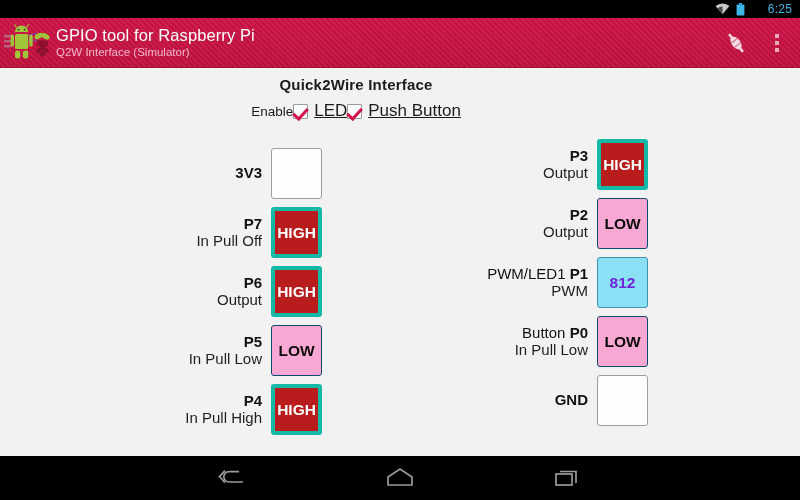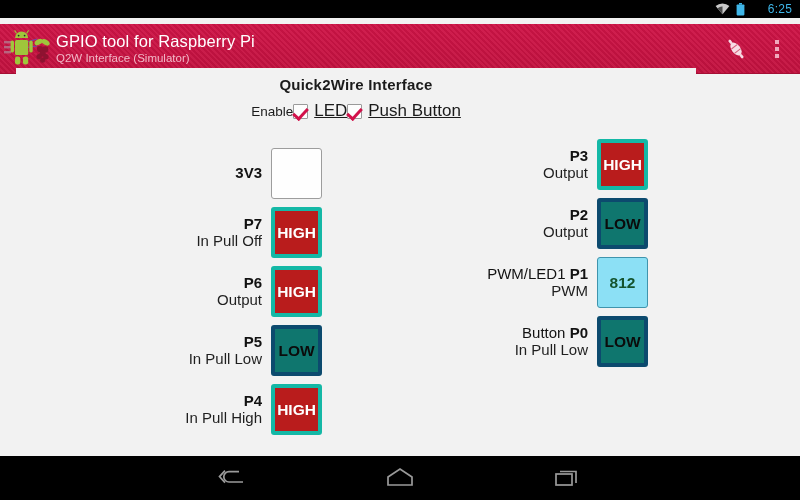--- a/index.html
+++ b/index.html
@@ -16,21 +16,21 @@
   .statusbar {
     position:absolute; top:0; left:0; width:800px; height:18px;
     background:#000; display:flex; align-items:center;
     justify-content:flex-end; padding-right:8px;
   }
   .statusbar .si { display:flex; align-items:center; margin-left:6px; }
   .sb-time { color:#3fb6e8; font-size:12px; letter-spacing:.2px; margin-left:23px; }
 
   
   .actionbar {
-    position:absolute; top:24px; left:0; width:800px; height:50px;
+    position:absolute; top:18px; left:0; width:800px; height:50px;
     background:
       repeating-linear-gradient(45deg, rgba(0,0,0,.05) 0 2px, rgba(255,255,255,.045) 2px 4px),
       linear-gradient(#cf1447,#c2123f);
     display:flex; align-items:center;
     border-bottom:1px solid #a50f35;
   }
   .ab-icon { width:46px; height:44px; margin-left:4px; position:relative; flex:0 0 auto; }
   .ab-titles { margin-left:6px; line-height:1.05; }
   .ab-title { color:#ffffff; font-size:16.5px; font-weight:400; letter-spacing:.1px; }
   .ab-sub   { color:#f2b9c8; font-size:11.5px; margin-top:2px; }
@@ -80,22 +80,22 @@
   .pin-name { font-size:15px; font-weight:bold; color:#121212; }
   .pin-name .pre { font-weight:400; }
   .pin-mode { font-size:15px; font-weight:400; color:#1f1f1f; }
 
   .pin-box {
     width:51px; height:51px; border-radius:3px;
     display:flex; align-items:center; justify-content:center;
     font-size:15.5px; font-weight:bold; flex:0 0 auto;
   }
   .pin-box.high { background:#b91c1c; color:#ffffff; border:4px solid #14b8a6; }
-  .pin-box.low  { background:#0f766e; color:#0b0b0b; border:4px solid #0c4a6e; }
-  .pin-box.num  { background:#8ce0f5; color:#14532d; border:1px solid #3f94ad; }
+  .pin-box.low  { background:#f9a8d4; color:#0b0b0b; border:1px solid #0c4a6e; }
+  .pin-box.num  { background:#8ce0f5; color:#6d28d9; border:1px solid #3f94ad; }
   .pin-box.empty{ background:#fefefe; color:transparent; border:1px solid #9d9d9d; }
 
   
   .navbar {
     position:absolute; bottom:0; left:0; width:800px; height:44px;
     background:#000; display:flex; align-items:center; justify-content:center;
   }
   .nav-btn { width:96px; height:44px; display:flex; align-items:center; justify-content:center; }
   .nav-gap { width:72px; }
 </style>
@@ -284,20 +284,27 @@
         </div>
 
         <div class="pin-row">
           <div class="pin-labels">
             <div class="pin-name"><span class="pre">Button </span><span>P0</span></div>
             <div class="pin-mode">In Pull Low</div>
           </div>
           <div class="pin-box low">LOW</div>
         </div>
 
+        <div class="pin-row">
+          <div class="pin-labels">
+            <div class="pin-name">GND</div>
+            <div class="pin-mode"></div>
+          </div>
+          <div class="pin-box empty"></div>
+        </div>
       </div>
 
     </div>
   </div>
 
   <div class="navbar">
     <div class="nav-btn">
       <svg width="30" height="22" viewBox="0 0 30 22">
         <path d="M26 15 H12 a5.2 5.2 0 0 1 0-10.4 H22" stroke="#9a9a9a" stroke-width="1.7" fill="none"></path>
         <path d="M8 3.6 L2.5 9.6 L8 15.6" stroke="#9a9a9a" stroke-width="1.7" fill="none" stroke-linejoin="miter"></path>

